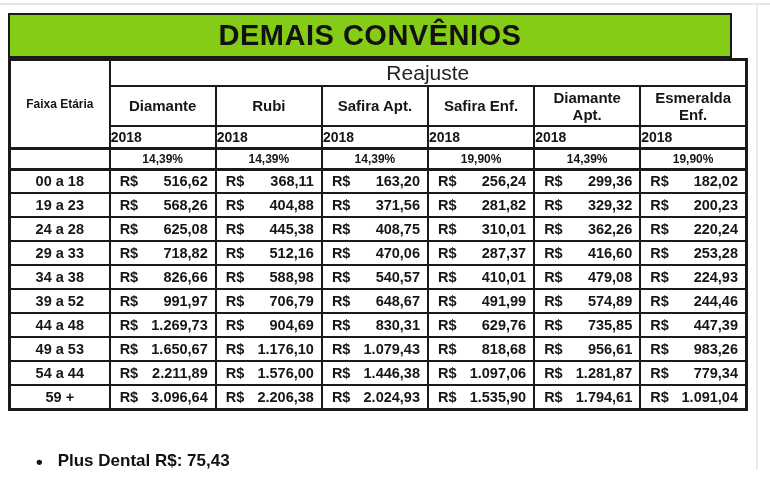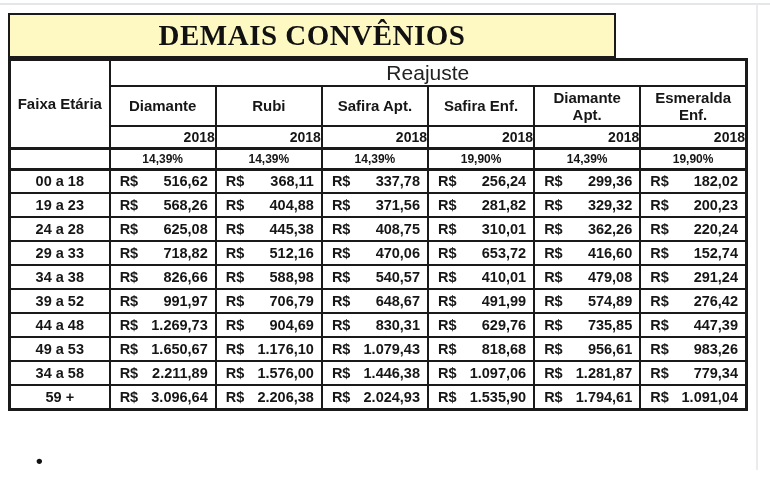--- a/index.html
+++ b/index.html
@@ -9,50 +9,50 @@
   .page-edge-top {
     position: absolute; left: 0; top: 3px; width: 770px; height: 2px;
     background: #e4e7ea;
   }
   .page-edge-right {
     position: absolute; left: 756px; top: 4px; width: 2px; height: 466px;
     background: #e9ebee;
   }
 
   .title-bar {
-    position: absolute; left: 8px; top: 13px; width: 608px; height: 45px;
-    background: #fef9c3; border: 2px solid #1a1a1a;
+    position: absolute; left: 8px; top: 13px; width: 724px; height: 45px;
+    background: #84cc16; border: 2px solid #1a1a1a;
     display: flex; align-items: center; justify-content: center;
-    font-size: 29px; font-weight: bold; letter-spacing: 0.5px; color: #111; font-family: Liberation Serif, serif;
+    font-size: 29px; font-weight: bold; letter-spacing: 0.5px; color: #111;
   }
 
   table.pricing {
     position: absolute; left: 8px; top: 58px; width: 740px;
     border-collapse: collapse; table-layout: fixed;
     border: 3px solid #1a1a1a;
   }
   table.pricing td {
     border: 2px solid #1a1a1a; vertical-align: middle;
     background: #ffffff; overflow: hidden;
   }
   td.gray { background: #f0f0f0; }
 
   td.group-header {
     height: 26px; text-align: center;
     font-size: 21px; font-weight: normal; color: #222;
   }
   td.corner {
-    text-align: center; font-size: 15px; font-weight: bold;
+    text-align: center; font-size: 12px; font-weight: bold;
   }
   td.plan {
     height: 40px; text-align: center;
     font-size: 15px; font-weight: bold; line-height: 1.15; padding: 0 4px;
   }
   td.year {
-    height: 22px; text-align: right; font-size: 14px; font-weight: bold; padding-left: 44px;
+    height: 22px; text-align: left; font-size: 14px; font-weight: bold;
   }
   tr.pct-row td { border-top: 3px solid #1a1a1a; border-bottom: 3px solid #1a1a1a; }
   td.pct {
     height: 21px; text-align: center; font-size: 12px; font-weight: bold;
   }
   td.age {
     height: 24px; text-align: center; font-size: 14.5px; font-weight: bold;
   }
   td.price { height: 24px; }
   .money {
@@ -128,21 +128,21 @@
         </td>
       <td class="price">
           <div class="money">
             <span>R$</span>
             <span>368,11</span>
           </div>
         </td>
       <td class="price">
           <div class="money">
             <span>R$</span>
-            <span>337,78</span>
+            <span>163,20</span>
           </div>
         </td>
       <td class="price">
           <div class="money">
             <span>R$</span>
             <span>256,24</span>
           </div>
         </td>
       <td class="price">
           <div class="money">
@@ -251,33 +251,33 @@
         </td>
       <td class="price">
           <div class="money">
             <span>R$</span>
             <span>470,06</span>
           </div>
         </td>
       <td class="price">
           <div class="money">
             <span>R$</span>
-            <span>653,72</span>
+            <span>287,37</span>
           </div>
         </td>
       <td class="price">
           <div class="money">
             <span>R$</span>
             <span>416,60</span>
           </div>
         </td>
       <td class="price">
           <div class="money">
             <span>R$</span>
-            <span>152,74</span>
+            <span>253,28</span>
           </div>
         </td>
     </tr>
     <tr>
       <td class="age">34 a 38</td>
       <td class="price">
           <div class="money">
             <span>R$</span>
             <span>826,66</span>
           </div>
@@ -302,21 +302,21 @@
         </td>
       <td class="price">
           <div class="money">
             <span>R$</span>
             <span>479,08</span>
           </div>
         </td>
       <td class="price">
           <div class="money">
             <span>R$</span>
-            <span>291,24</span>
+            <span>224,93</span>
           </div>
         </td>
     </tr>
     <tr>
       <td class="age">39 a 52</td>
       <td class="price">
           <div class="money">
             <span>R$</span>
             <span>991,97</span>
           </div>
@@ -341,21 +341,21 @@
         </td>
       <td class="price">
           <div class="money">
             <span>R$</span>
             <span>574,89</span>
           </div>
         </td>
       <td class="price">
           <div class="money">
             <span>R$</span>
-            <span>276,42</span>
+            <span>244,46</span>
           </div>
         </td>
     </tr>
     <tr>
       <td class="age">44 a 48</td>
       <td class="price">
           <div class="money">
             <span>R$</span>
             <span>1.269,73</span>
           </div>
@@ -424,21 +424,21 @@
           </div>
         </td>
       <td class="price">
           <div class="money">
             <span>R$</span>
             <span>983,26</span>
           </div>
         </td>
     </tr>
     <tr>
-      <td class="age">34 a 58</td>
+      <td class="age">54 a 44</td>
       <td class="price">
           <div class="money">
             <span>R$</span>
             <span>2.211,89</span>
           </div>
         </td>
       <td class="price">
           <div class="money">
             <span>R$</span>
             <span>1.576,00</span>
@@ -506,13 +506,14 @@
             <span>R$</span>
             <span>1.091,04</span>
           </div>
         </td>
     </tr>
   </tbody>
 </table>
 
 <div class="footnote">
   <span class="bullet">•</span>
+  <span>Plus Dental R$: 75,43</span>
 </div>
 
 </body></html>

